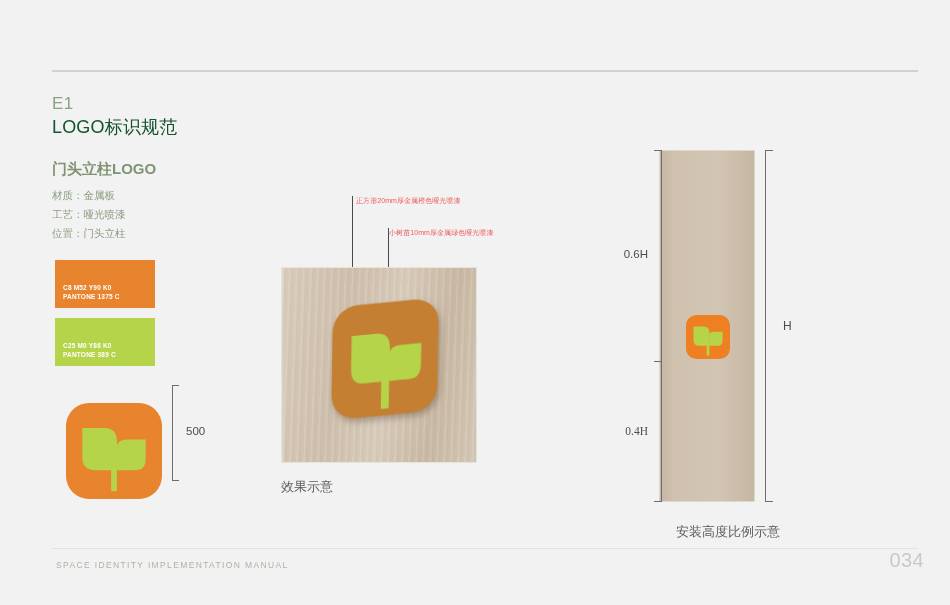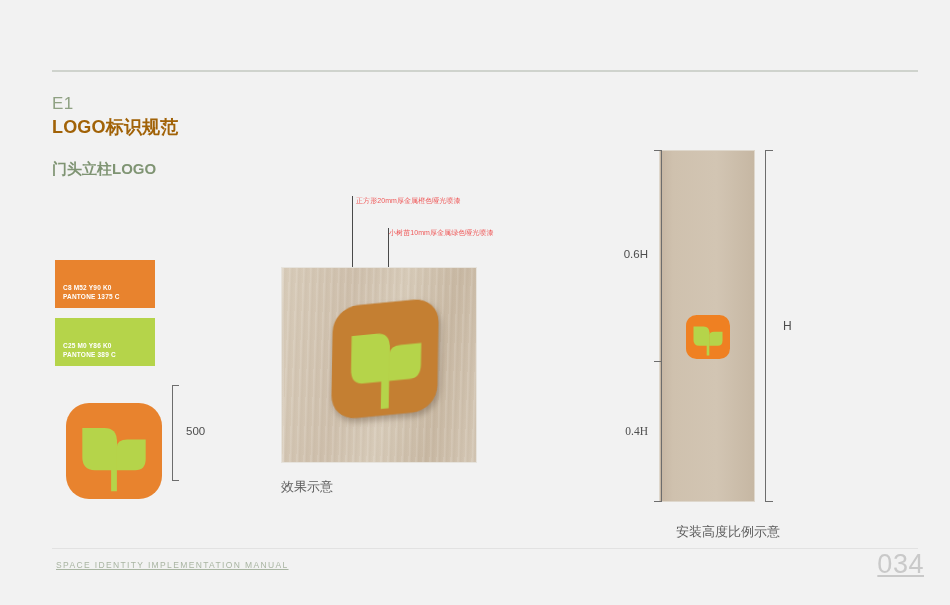--- a/index.html
+++ b/index.html
@@ -26,21 +26,21 @@
     white-space:nowrap;
   }
 
   
   .sec-no{
     position:absolute;left:52px;top:94px;
     font-size:17px;color:#8fa183;letter-spacing:.03em;font-weight:400;
   }
   .sec-name{
     position:absolute;left:52px;top:115px;
-    font-size:18px;color:#a16207;font-weight:700;letter-spacing:.01em;
+    font-size:18px;color:#14532d;font-weight:400;letter-spacing:.01em;
   }
 
   
   .sub-title{
     position:absolute;left:52px;top:160px;
     font-size:15px;color:#7f9473;font-weight:700;
   }
   .spec-list{
     position:absolute;left:52px;top:186px;
     font-size:10.5px;color:#8a9c80;line-height:19px;
@@ -133,39 +133,44 @@
   .dimR .bar{position:absolute;left:0;top:0;width:1px;height:352px;background:#6d6d6d;}
   .dimR .tick{position:absolute;left:0;width:8px;height:1px;background:#6d6d6d;}
   .dimR .tick.t{top:0;}
   .dimR .tick.b{top:351px;}
   .dimR .lbl{position:absolute;left:18px;top:169px;font-size:12px;color:#4d4d4d;}
 
   
   .foot-rule{position:absolute;left:52px;top:548px;width:866px;height:1px;background:#e2e2e2;}
   .foot-txt{
     position:absolute;left:56px;top:560px;
-    font-size:8.5px;letter-spacing:.16em;color:#a9b5a2;white-space:nowrap;text-decoration:underline;
+    font-size:8.5px;letter-spacing:.16em;color:#a9b5a2;white-space:nowrap;
   }
   .page-no{
     position:absolute;right:26px;top:549px;
-    font-size:27px;color:#c9c9c9;letter-spacing:.02em;text-decoration:underline;
+    font-size:20px;color:#c9c9c9;letter-spacing:.02em;
   }
 </style>
 </head>
 <body>
 
 <div class="page">
 
   <div class="head-rule"></div>
 
   <div class="sec-no">E1</div>
   <div class="sec-name">LOGO标识规范</div>
 
   <div class="sub-title">门头立柱LOGO</div>
 
+  <div class="spec-list">
+    <div>材质：金属板</div>
+    <div>工艺：哑光喷漆</div>
+    <div>位置：门头立柱</div>
+  </div>
 
   <div class="swatch orange">
     <div>C8 M52 Y90 K0</div>
     <div>PANTONE  1375 C</div>
   </div>
   <div class="swatch green">
     <div>C25 M0 Y86 K0</div>
     <div>PANTONE  389 C</div>
   </div>
 

